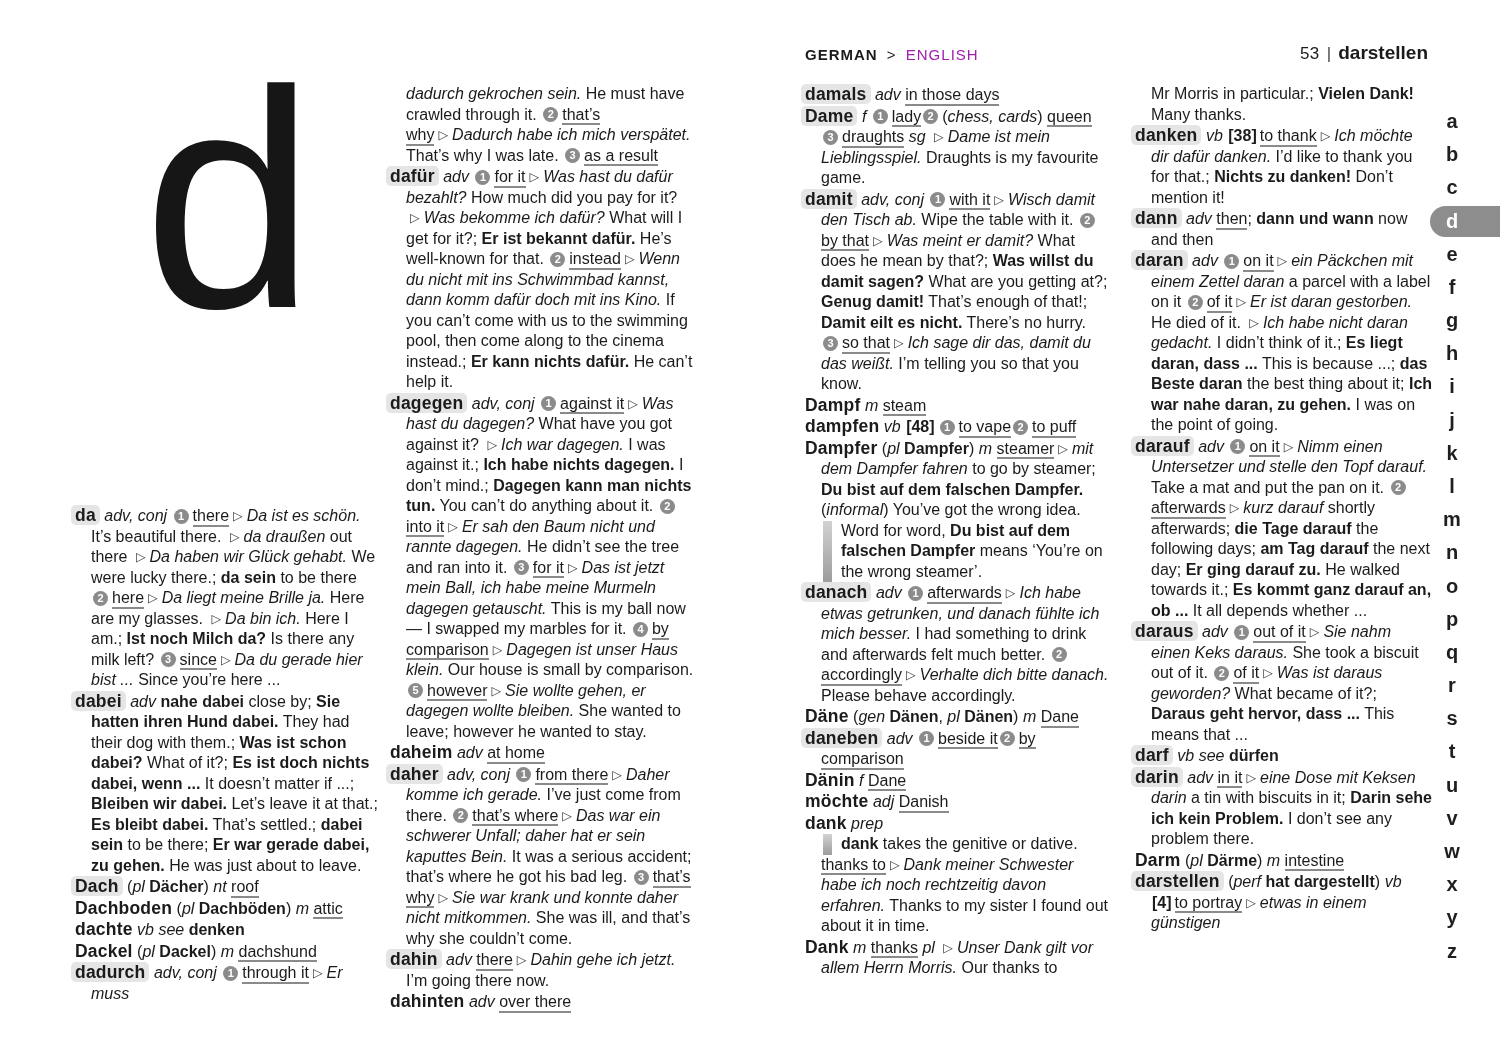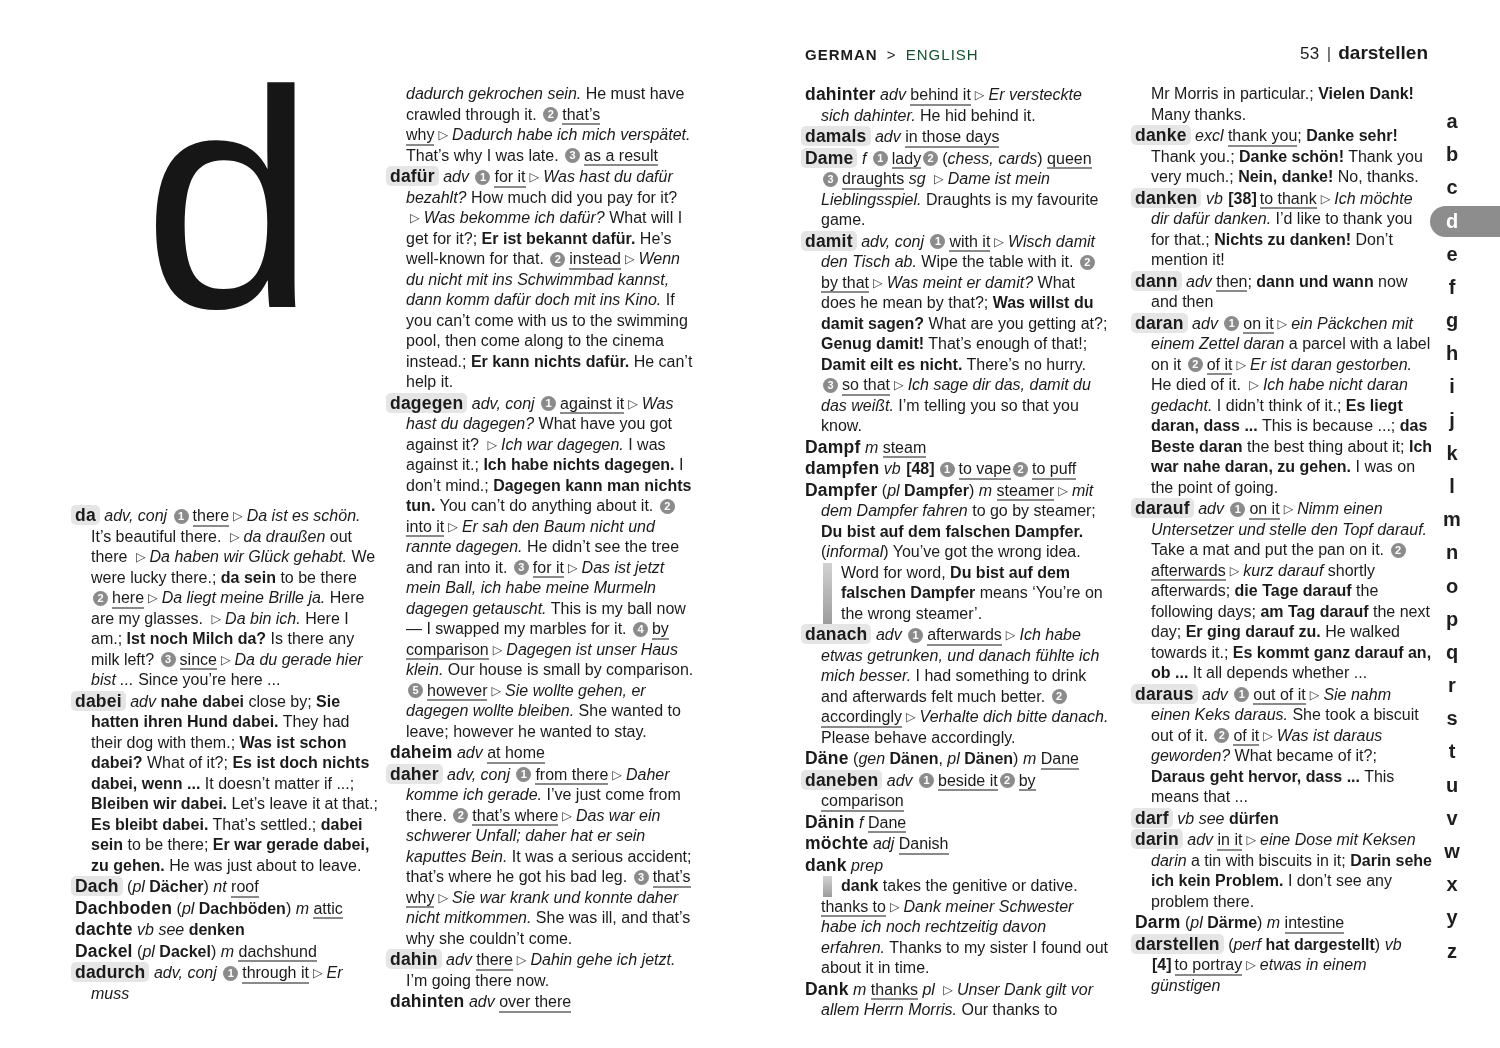--- a/index.html
+++ b/index.html
@@ -4,21 +4,21 @@
 <style>
   html,body{margin:0;padding:0;background:#ffffff;}
   body{width:1500px;height:1048px;overflow:hidden;position:relative;
        font-family:"Liberation Sans","DejaVu Sans",sans-serif;color:#1b1b1b;}
   .page{position:absolute;inset:0;background:#fff;}
 
   
   .hdr-left{position:absolute;left:805px;top:46px;font-size:15px;letter-spacing:1px;}
   .hdr-left .hl-bold{font-weight:bold;text-align:right;}
   .hdr-left .hl-sep{font-weight:normal;color:#222;padding:0 4px;}
-  .hdr-left .hl-lang{font-weight:normal;color:#14532d;}
+  .hdr-left .hl-lang{font-weight:normal;color:#a21caf;}
   .hdr-right{position:absolute;left:1100px;top:42px;width:328px;text-align:right;font-size:17px;}
   .hdr-right .pg-num{font-weight:normal;letter-spacing:0.5px;margin-top:15px;}
   .hdr-right .pg-sep{color:#444;padding:0 7px;font-weight:300;}
   .hdr-right .pg-word{font-weight:bold;font-size:19px;}
 
   
   .col{position:absolute;font-size:16px;line-height:20.5px;}
   #col1{left:75px;top:88px;width:303px;}
   #col2{left:390px;top:84px;width:308px;}
   #col3{left:805px;top:84px;width:306px;}
@@ -90,21 +90,20 @@
   <div class="col" id="col2">
       <div class="entry cont"><span class="t-de">dadurch gekrochen sein.</span><span class="t-pln"> He must have crawled through it. </span><span class="t-num">2</span><span class="t-tr">that’s why</span><span class="t-arr">▷</span><span class="t-de">Dadurch habe ich mich verspätet.</span><span class="t-pln"> That’s why I was late. </span><span class="t-num">3</span><span class="t-tr">as a result</span></div>
       <div class="entry"><span class="t-hw">dafür</span><span class="t-pos"> adv </span><span class="t-num">1</span><span class="t-tr">for it</span><span class="t-arr">▷</span><span class="t-de">Was hast du dafür bezahlt?</span><span class="t-pln"> How much did you pay for it? </span><span class="t-arr">▷</span><span class="t-de">Was bekomme ich dafür?</span><span class="t-pln"> What will I get for it?; </span><span class="t-b">Er ist bekannt dafür.</span><span class="t-pln"> He’s well-known for that. </span><span class="t-num">2</span><span class="t-tr">instead</span><span class="t-arr">▷</span><span class="t-de">Wenn du nicht mit ins Schwimmbad kannst, dann komm dafür doch mit ins Kino.</span><span class="t-pln"> If you can’t come with us to the swimming pool, then come along to the cinema instead.; </span><span class="t-b">Er kann nichts dafür.</span><span class="t-pln"> He can’t help it.</span></div>
       <div class="entry"><span class="t-hw">dagegen</span><span class="t-pos"> adv, conj </span><span class="t-num">1</span><span class="t-tr">against it</span><span class="t-arr">▷</span><span class="t-de">Was hast du dagegen?</span><span class="t-pln"> What have you got against it? </span><span class="t-arr">▷</span><span class="t-de">Ich war dagegen.</span><span class="t-pln"> I was against it.; </span><span class="t-b">Ich habe nichts dagegen.</span><span class="t-pln"> I don’t mind.; </span><span class="t-b">Dagegen kann man nichts tun.</span><span class="t-pln"> You can’t do anything about it. </span><span class="t-num">2</span><span class="t-tr">into it</span><span class="t-arr">▷</span><span class="t-de">Er sah den Baum nicht und rannte dagegen.</span><span class="t-pln"> He didn’t see the tree and ran into it. </span><span class="t-num">3</span><span class="t-tr">for it</span><span class="t-arr">▷</span><span class="t-de">Das ist jetzt mein Ball, ich habe meine Murmeln dagegen getauscht.</span><span class="t-pln"> This is my ball now — I swapped my marbles for it. </span><span class="t-num">4</span><span class="t-tr">by comparison</span><span class="t-arr">▷</span><span class="t-de">Dagegen ist unser Haus klein.</span><span class="t-pln"> Our house is small by comparison. </span><span class="t-num">5</span><span class="t-tr">however</span><span class="t-arr">▷</span><span class="t-de">Sie wollte gehen, er dagegen wollte bleiben.</span><span class="t-pln"> She wanted to leave; however he wanted to stay.</span></div>
       <div class="entry"><span class="t-hwp">daheim</span><span class="t-pos"> adv </span><span class="t-tr">at home</span></div>
       <div class="entry"><span class="t-hw">daher</span><span class="t-pos"> adv, conj </span><span class="t-num">1</span><span class="t-tr">from there</span><span class="t-arr">▷</span><span class="t-de">Daher komme ich gerade.</span><span class="t-pln"> I’ve just come from there. </span><span class="t-num">2</span><span class="t-tr">that’s where</span><span class="t-arr">▷</span><span class="t-de">Das war ein schwerer Unfall; daher hat er sein kaputtes Bein.</span><span class="t-pln"> It was a serious accident; that’s where he got his bad leg. </span><span class="t-num">3</span><span class="t-tr">that’s why</span><span class="t-arr">▷</span><span class="t-de">Sie war krank und konnte daher nicht mitkommen.</span><span class="t-pln"> She was ill, and that’s why she couldn’t come.</span></div>
       <div class="entry"><span class="t-hw">dahin</span><span class="t-pos"> adv </span><span class="t-tr">there</span><span class="t-arr">▷</span><span class="t-de">Dahin gehe ich jetzt.</span><span class="t-pln"> I’m going there now.</span></div>
       <div class="entry"><span class="t-hwp">dahinten</span><span class="t-pos"> adv </span><span class="t-tr">over there</span></div>
     </div>
   <div class="col" id="col3">
-      <div class="entry"><span class="t-hwp">dahinter</span><span class="t-pos"> adv </span><span class="t-tr">behind it</span><span class="t-arr">▷</span><span class="t-de">Er versteckte sich dahinter.</span><span class="t-pln"> He hid behind it.</span></div>
       <div class="entry"><span class="t-hw">damals</span><span class="t-pos"> adv </span><span class="t-tr">in those days</span></div>
       <div class="entry"><span class="t-hw">Dame</span><span class="t-pos"> f </span><span class="t-num">1</span><span class="t-tr">lady</span><span class="t-num">2</span><span class="t-pln">(</span><span class="t-i">chess, cards</span><span class="t-pln">) </span><span class="t-tr">queen</span><span class="t-num">3</span><span class="t-tr">draughts</span><span class="t-pos"> sg </span><span class="t-arr">▷</span><span class="t-de">Dame ist mein Lieblingsspiel.</span><span class="t-pln"> Draughts is my favourite game.</span></div>
       <div class="entry"><span class="t-hw">damit</span><span class="t-pos"> adv, conj </span><span class="t-num">1</span><span class="t-tr">with it</span><span class="t-arr">▷</span><span class="t-de">Wisch damit den Tisch ab.</span><span class="t-pln"> Wipe the table with it. </span><span class="t-num">2</span><span class="t-tr">by that</span><span class="t-arr">▷</span><span class="t-de">Was meint er damit?</span><span class="t-pln"> What does he mean by that?; </span><span class="t-b">Was willst du damit sagen?</span><span class="t-pln"> What are you getting at?; </span><span class="t-b">Genug damit!</span><span class="t-pln"> That’s enough of that!; </span><span class="t-b">Damit eilt es nicht.</span><span class="t-pln"> There’s no hurry. </span><span class="t-num">3</span><span class="t-tr">so that</span><span class="t-arr">▷</span><span class="t-de">Ich sage dir das, damit du das weißt.</span><span class="t-pln"> I’m telling you so that you know.</span></div>
       <div class="entry"><span class="t-hwp">Dampf</span><span class="t-pos"> m </span><span class="t-tr">steam</span></div>
       <div class="entry"><span class="t-hwp">dampfen</span><span class="t-pos"> vb </span><span class="t-vbn">[48]</span><span class="t-num">1</span><span class="t-tr">to vape</span><span class="t-num">2</span><span class="t-tr">to puff</span></div>
       <div class="entry"><span class="t-hwp">Dampfer</span><span class="t-pln"> (</span><span class="t-i">pl</span><span class="t-b"> Dampfer</span><span class="t-pln">) </span><span class="t-pos">m </span><span class="t-tr">steamer</span><span class="t-arr">▷</span><span class="t-de">mit dem Dampfer fahren</span><span class="t-pln"> to go by steamer; </span><span class="t-b">Du bist auf dem falschen Dampfer.</span><span class="t-pln"> (</span><span class="t-i">informal</span><span class="t-pln">) You’ve got the wrong idea.</span><div class="note">
           <span class="note-bar"></span>
           <span class="note-text"><span class="t-pln">Word for word, </span><span class="t-b">Du bist auf dem falschen Dampfer</span><span class="t-pln"> means ‘You’re on the wrong steamer’.</span></span>
         </div></div>
       <div class="entry"><span class="t-hw">danach</span><span class="t-pos"> adv </span><span class="t-num">1</span><span class="t-tr">afterwards</span><span class="t-arr">▷</span><span class="t-de">Ich habe etwas getrunken, und danach fühlte ich mich besser.</span><span class="t-pln"> I had something to drink and afterwards felt much better. </span><span class="t-num">2</span><span class="t-tr">accordingly</span><span class="t-arr">▷</span><span class="t-de">Verhalte dich bitte danach.</span><span class="t-pln"> Please behave accordingly.</span></div>
@@ -113,21 +112,20 @@
       <div class="entry"><span class="t-hwp">Dänin</span><span class="t-pos"> f </span><span class="t-tr">Dane</span></div>
       <div class="entry"><span class="t-hwp">möchte</span><span class="t-pos"> adj </span><span class="t-tr">Danish</span></div>
       <div class="entry"><span class="t-hwp">dank</span><span class="t-pos"> prep</span><div class="note">
           <span class="note-bar"></span>
           <span class="note-text"><span class="t-b">dank</span><span class="t-pln"> takes the genitive or dative.</span></span>
         </div><div class="seg"><span class="t-tr">thanks to</span><span class="t-arr">▷</span><span class="t-de">Dank meiner Schwester habe ich noch rechtzeitig davon erfahren.</span><span class="t-pln"> Thanks to my sister I found out about it in time.</span></div></div>
       <div class="entry"><span class="t-hwp">Dank</span><span class="t-pos"> m </span><span class="t-tr">thanks</span><span class="t-pos"> pl </span><span class="t-arr">▷</span><span class="t-de">Unser Dank gilt vor allem Herrn Morris.</span><span class="t-pln"> Our thanks to</span></div>
     </div>
   <div class="col" id="col4">
       <div class="entry cont"><span class="t-pln">Mr Morris in particular.; </span><span class="t-b">Vielen Dank!</span><span class="t-pln"> Many thanks.</span></div>
-      <div class="entry"><span class="t-hw">danke</span><span class="t-pos"> excl </span><span class="t-tr">thank you</span><span class="t-pln">; </span><span class="t-b">Danke sehr!</span><span class="t-pln"> Thank you.; </span><span class="t-b">Danke schön!</span><span class="t-pln"> Thank you very much.; </span><span class="t-b">Nein, danke!</span><span class="t-pln"> No, thanks.</span></div>
       <div class="entry"><span class="t-hw">danken</span><span class="t-pos"> vb </span><span class="t-vbn">[38]</span><span class="t-tr">to thank</span><span class="t-arr">▷</span><span class="t-de">Ich möchte dir dafür danken.</span><span class="t-pln"> I’d like to thank you for that.; </span><span class="t-b">Nichts zu danken!</span><span class="t-pln"> Don’t mention it!</span></div>
       <div class="entry"><span class="t-hw">dann</span><span class="t-pos"> adv </span><span class="t-tr">then</span><span class="t-pln">; </span><span class="t-b">dann und wann</span><span class="t-pln"> now and then</span></div>
       <div class="entry"><span class="t-hw">daran</span><span class="t-pos"> adv </span><span class="t-num">1</span><span class="t-tr">on it</span><span class="t-arr">▷</span><span class="t-de">ein Päckchen mit einem Zettel daran</span><span class="t-pln"> a parcel with a label on it </span><span class="t-num">2</span><span class="t-tr">of it</span><span class="t-arr">▷</span><span class="t-de">Er ist daran gestorben.</span><span class="t-pln"> He died of it. </span><span class="t-arr">▷</span><span class="t-de">Ich habe nicht daran gedacht.</span><span class="t-pln"> I didn’t think of it.; </span><span class="t-b">Es liegt daran, dass ...</span><span class="t-pln"> This is because ...; </span><span class="t-b">das Beste daran</span><span class="t-pln"> the best thing about it; </span><span class="t-b">Ich war nahe daran, zu gehen.</span><span class="t-pln"> I was on the point of going.</span></div>
       <div class="entry"><span class="t-hw">darauf</span><span class="t-pos"> adv </span><span class="t-num">1</span><span class="t-tr">on it</span><span class="t-arr">▷</span><span class="t-de">Nimm einen Untersetzer und stelle den Topf darauf.</span><span class="t-pln"> Take a mat and put the pan on it. </span><span class="t-num">2</span><span class="t-tr">afterwards</span><span class="t-arr">▷</span><span class="t-de">kurz darauf</span><span class="t-pln"> shortly afterwards; </span><span class="t-b">die Tage darauf</span><span class="t-pln"> the following days; </span><span class="t-b">am Tag darauf</span><span class="t-pln"> the next day; </span><span class="t-b">Er ging darauf zu.</span><span class="t-pln"> He walked towards it.; </span><span class="t-b">Es kommt ganz darauf an, ob ...</span><span class="t-pln"> It all depends whether ...</span></div>
       <div class="entry"><span class="t-hw">daraus</span><span class="t-pos"> adv </span><span class="t-num">1</span><span class="t-tr">out of it</span><span class="t-arr">▷</span><span class="t-de">Sie nahm einen Keks daraus.</span><span class="t-pln"> She took a biscuit out of it. </span><span class="t-num">2</span><span class="t-tr">of it</span><span class="t-arr">▷</span><span class="t-de">Was ist daraus geworden?</span><span class="t-pln"> What became of it?; </span><span class="t-b">Daraus geht hervor, dass ...</span><span class="t-pln"> This means that ...</span></div>
       <div class="entry"><span class="t-hw">darf</span><span class="t-pos"> vb </span><span class="t-i">see </span><span class="t-b">dürfen</span></div>
       <div class="entry"><span class="t-hw">darin</span><span class="t-pos"> adv </span><span class="t-tr">in it</span><span class="t-arr">▷</span><span class="t-de">eine Dose mit Keksen darin</span><span class="t-pln"> a tin with biscuits in it; </span><span class="t-b">Darin sehe ich kein Problem.</span><span class="t-pln"> I don’t see any problem there.</span></div>
       <div class="entry"><span class="t-hwp">Darm</span><span class="t-pln"> (</span><span class="t-i">pl</span><span class="t-b"> Därme</span><span class="t-pln">) </span><span class="t-pos">m </span><span class="t-tr">intestine</span></div>
       <div class="entry"><span class="t-hw">darstellen</span><span class="t-pln"> (</span><span class="t-i">perf</span><span class="t-b"> hat dargestellt</span><span class="t-pln">) </span><span class="t-pos">vb </span><span class="t-vbn">[4]</span><span class="t-tr">to portray</span><span class="t-arr">▷</span><span class="t-de">etwas in einem günstigen</span></div>
     </div>

